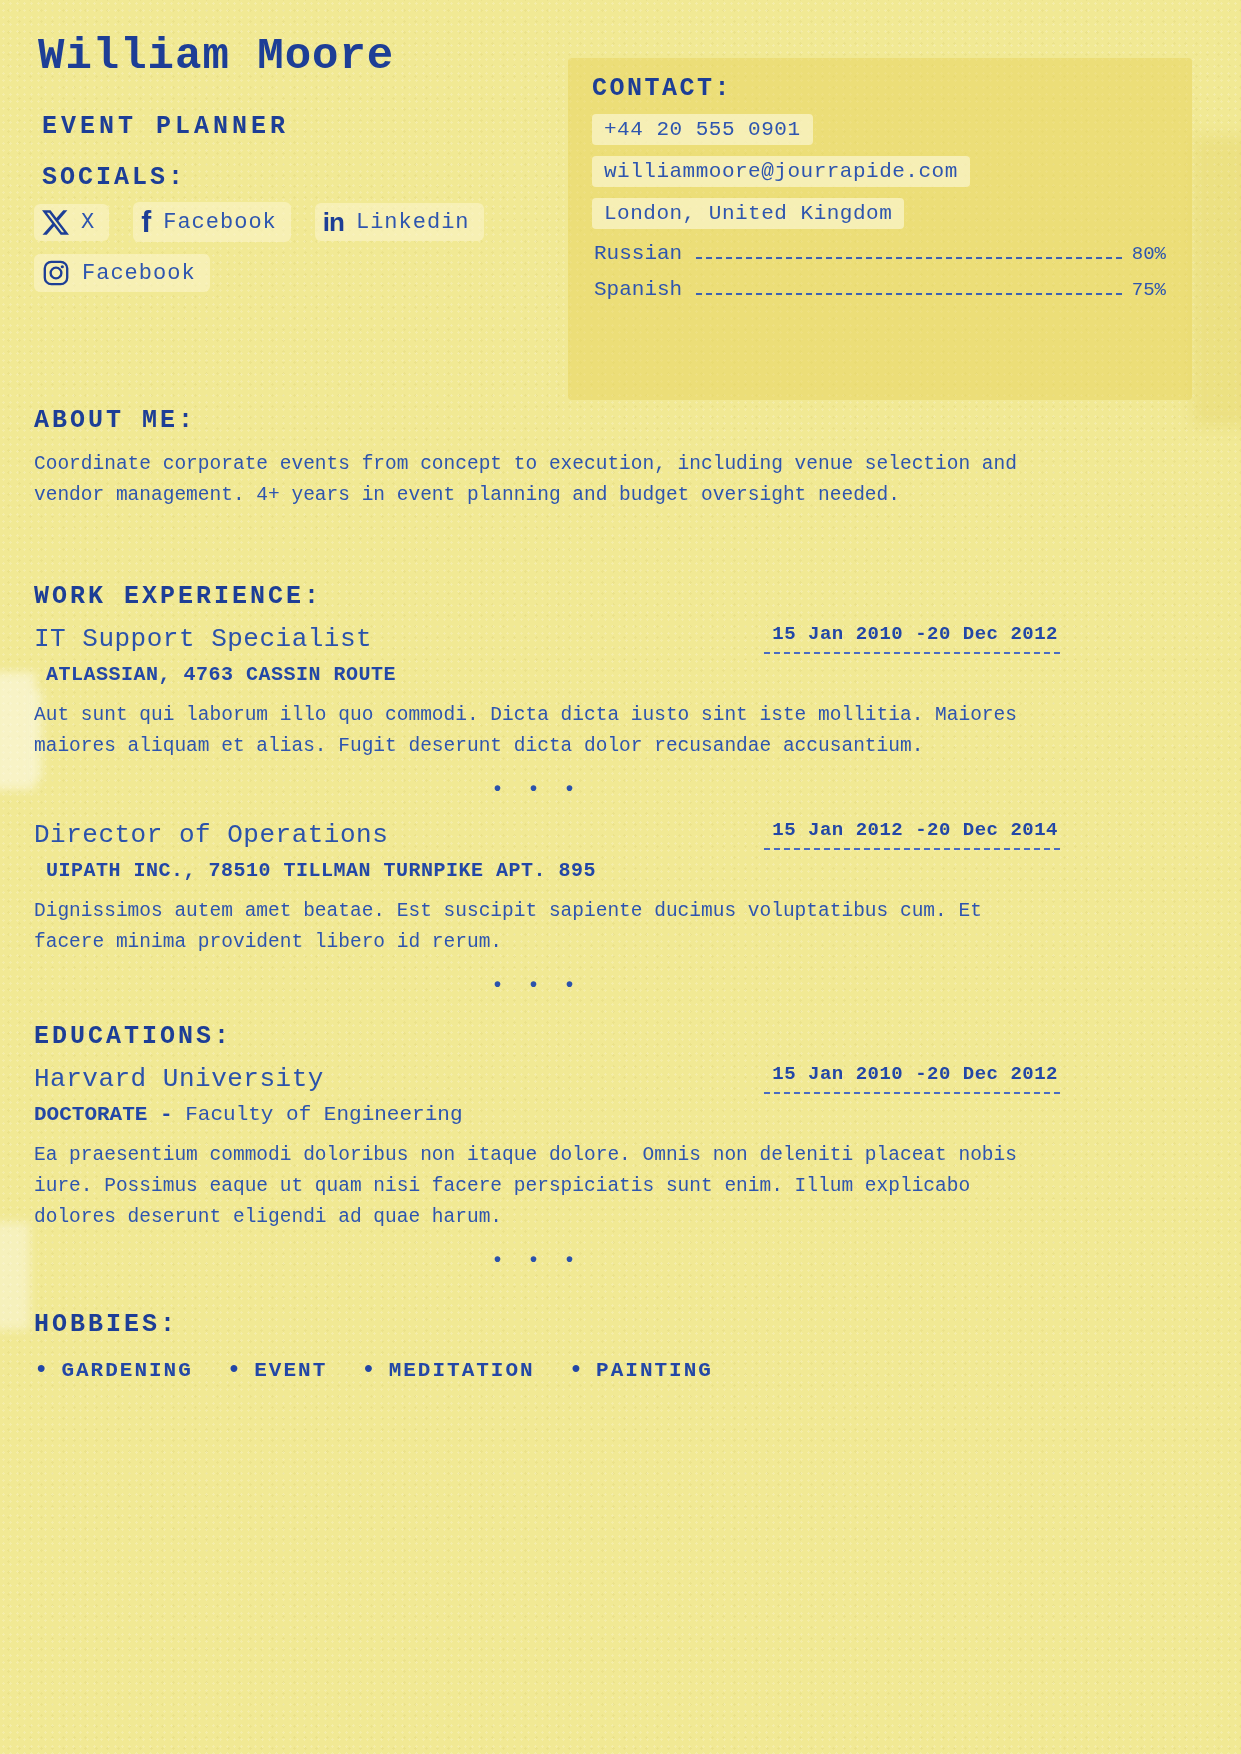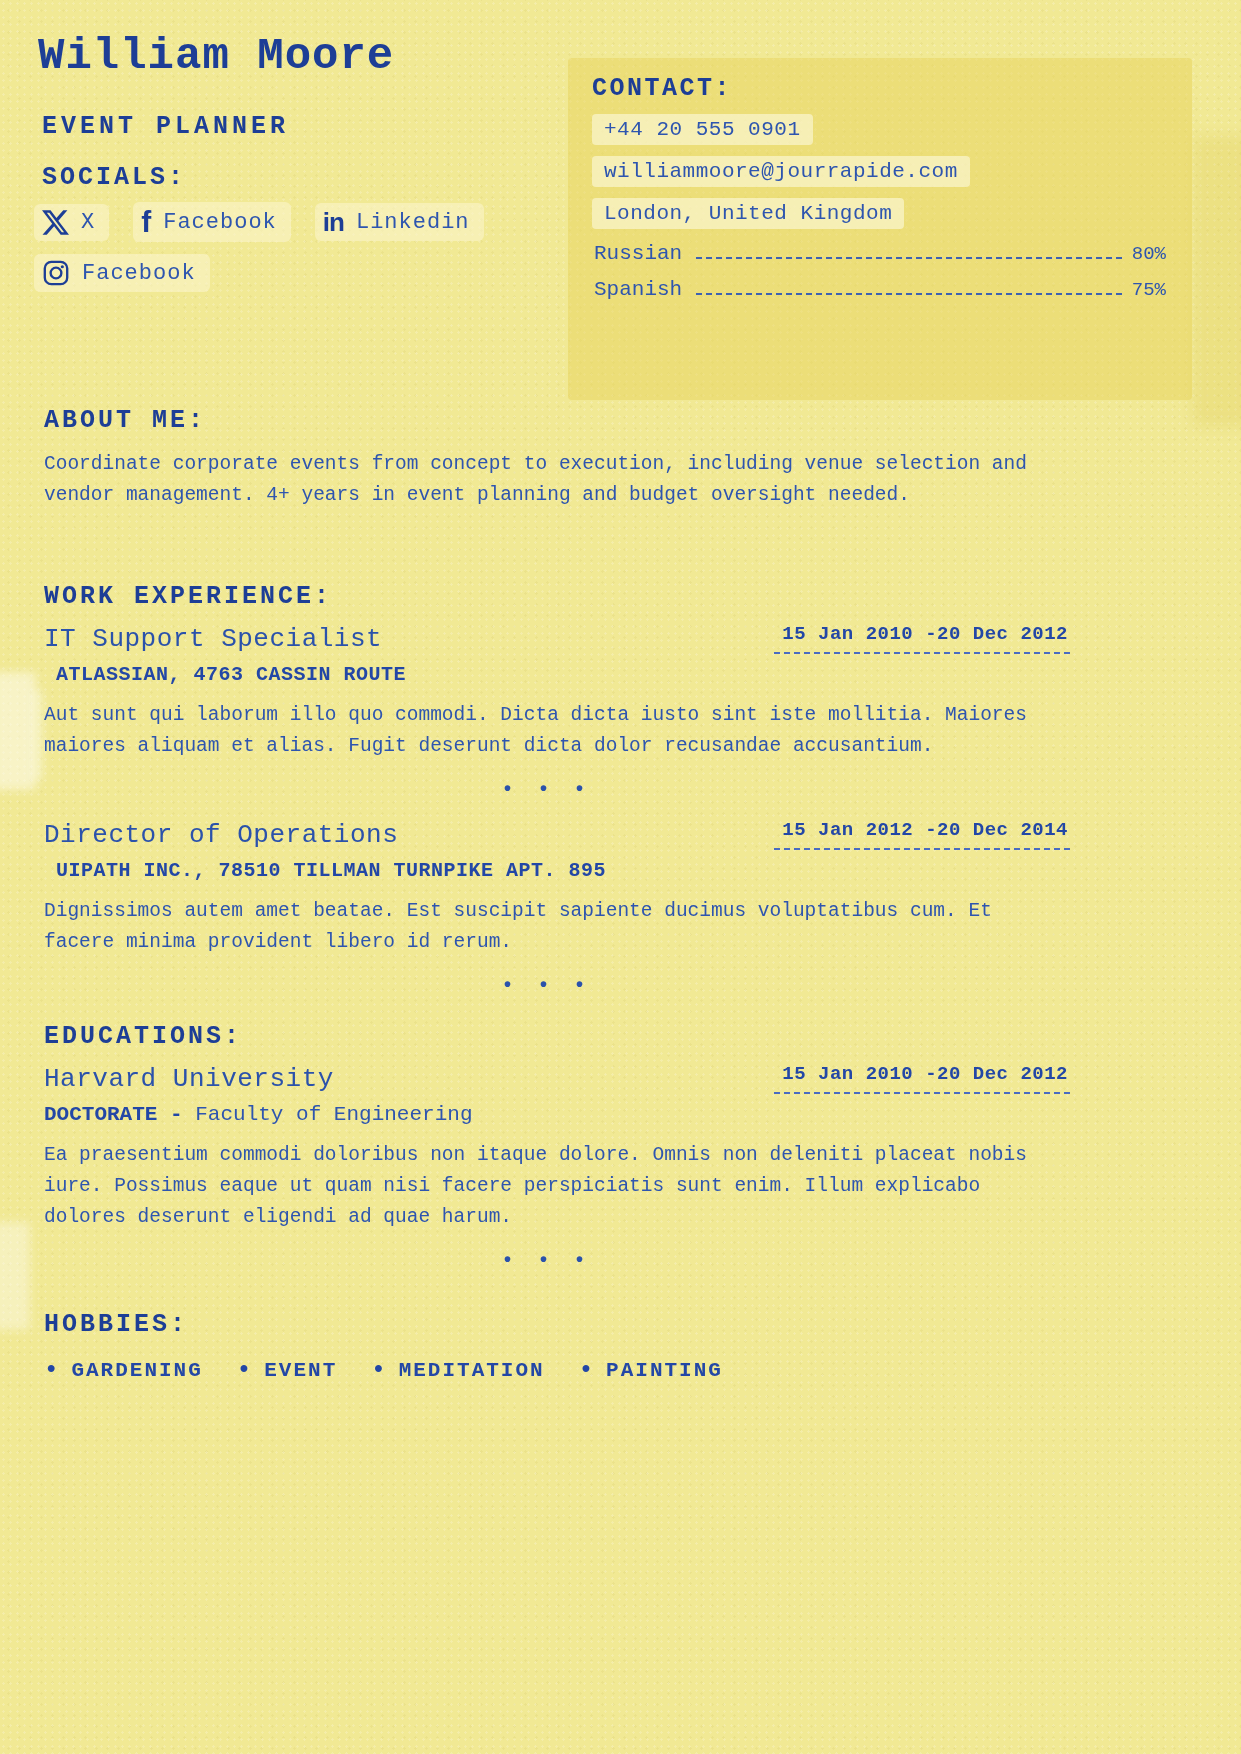--- a/index.html
+++ b/index.html
@@ -59,21 +59,21 @@
     font-size:21px; color:#2e55af; letter-spacing:0.5px;
   }
   .c-row { margin-top:11px; }
   .lang-head { margin-top:16px; }
   .lang-row { display:flex; align-items:flex-end; margin-top:13px; padding:0 2px; }
   .lang-row .nm  { font-size:21px; color:#2e55af; }
   .lang-row .ln  { flex:1; border-bottom:2px dashed #3d61b2; margin:0 10px 6px 14px; }
   .lang-row .val { font-size:19px; color:#2e55af; }
 
   
-  .sec { position:absolute; left:44px; width:1026px; }
+  .sec { position:absolute; left:34px; width:1026px; }
   .sec-h { font-size:25px; letter-spacing:3px; }
   .body-txt { margin-top:14px; font-size:19.5px; line-height:31px; color:#2e55af; width:1005px; }
 
   .sec.about { top:406px; }
   .sec.work  { top:582px; }
   .sec.edu   { top:1022px; }
   .sec.hob   { top:1310px; }
 
   .entry-head { display:flex; justify-content:space-between; align-items:flex-end; margin-top:12px; }
   .entry-title { font-size:26px; color:#2b52ab; letter-spacing:0.5px; }

